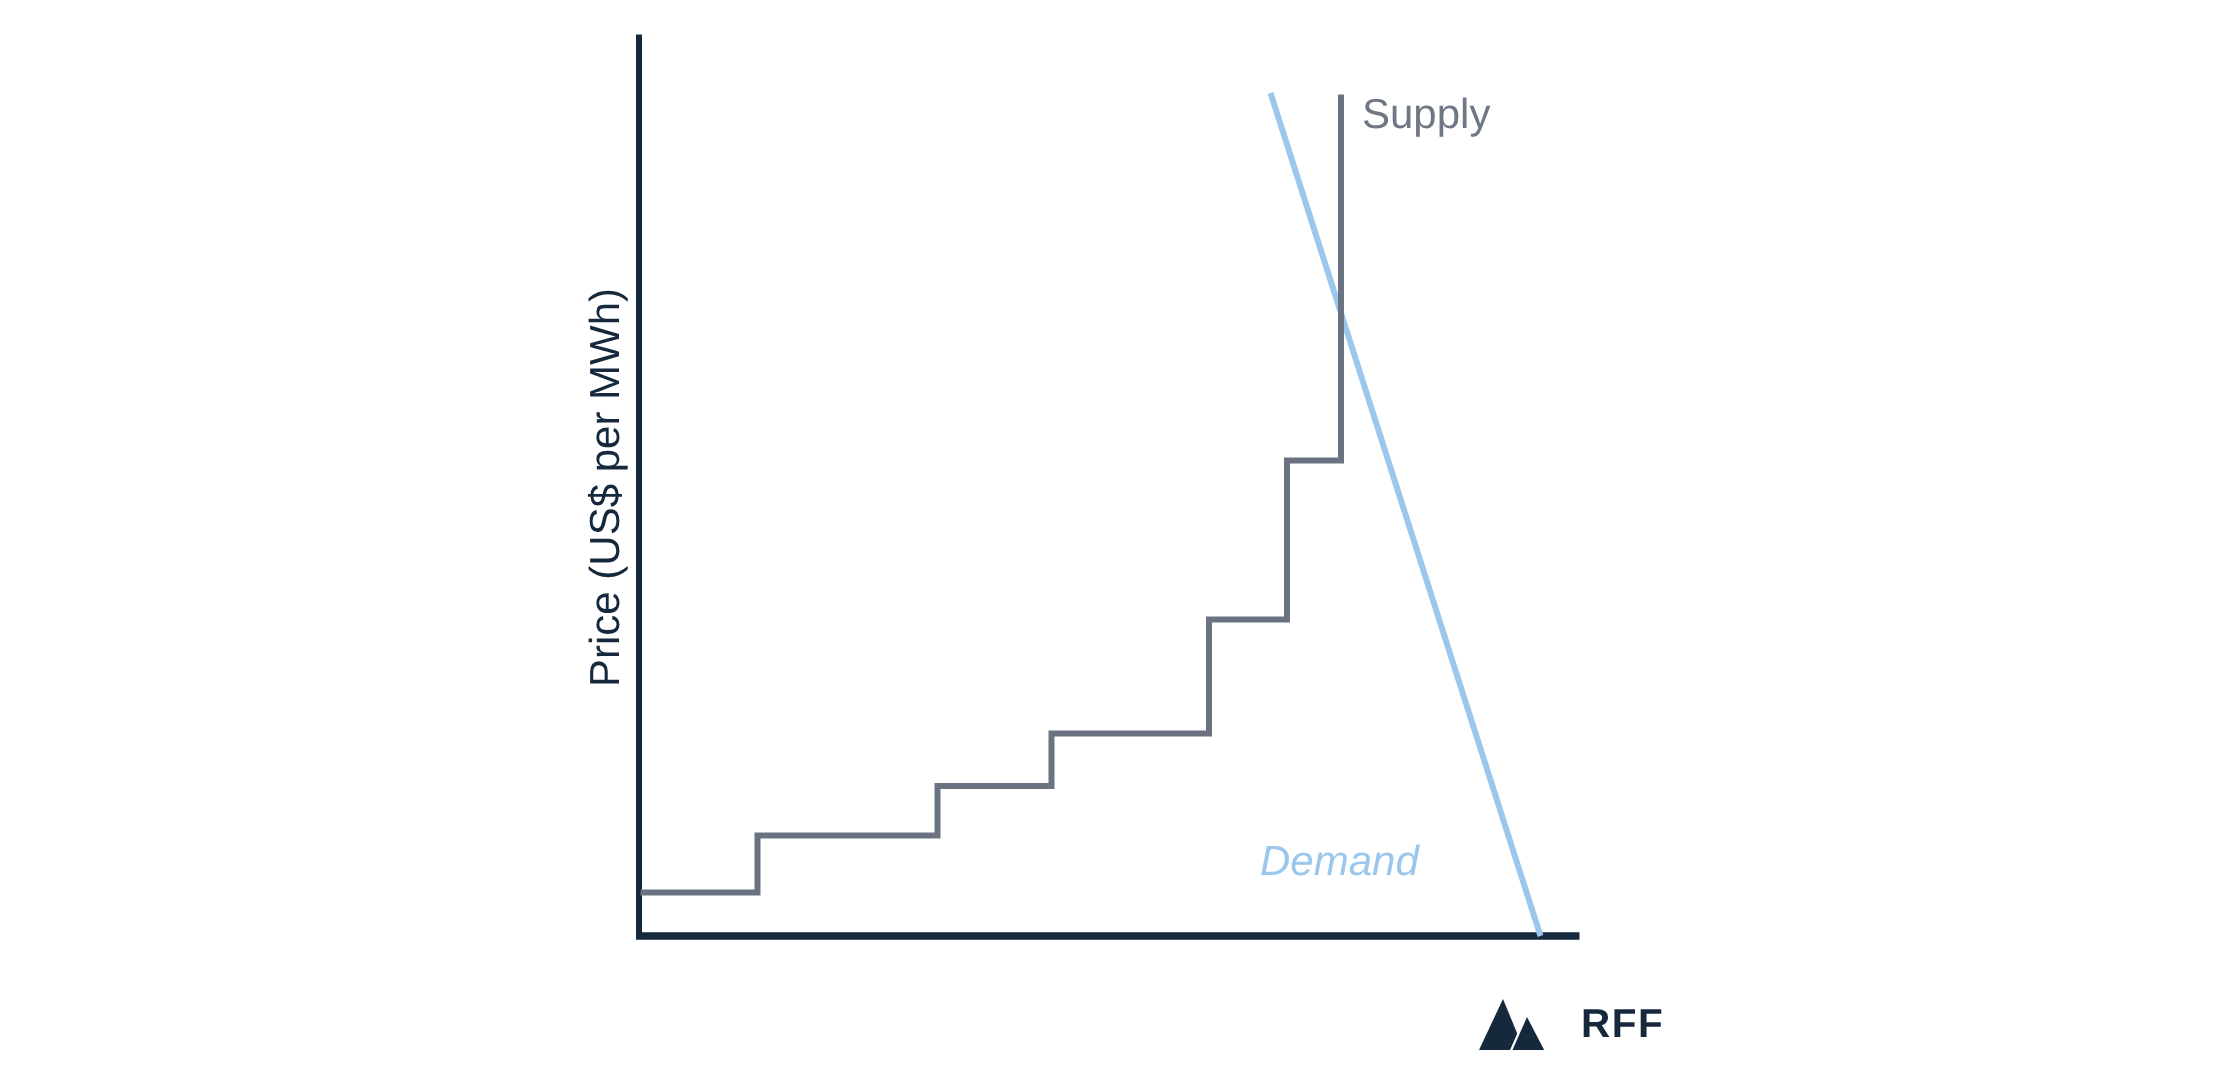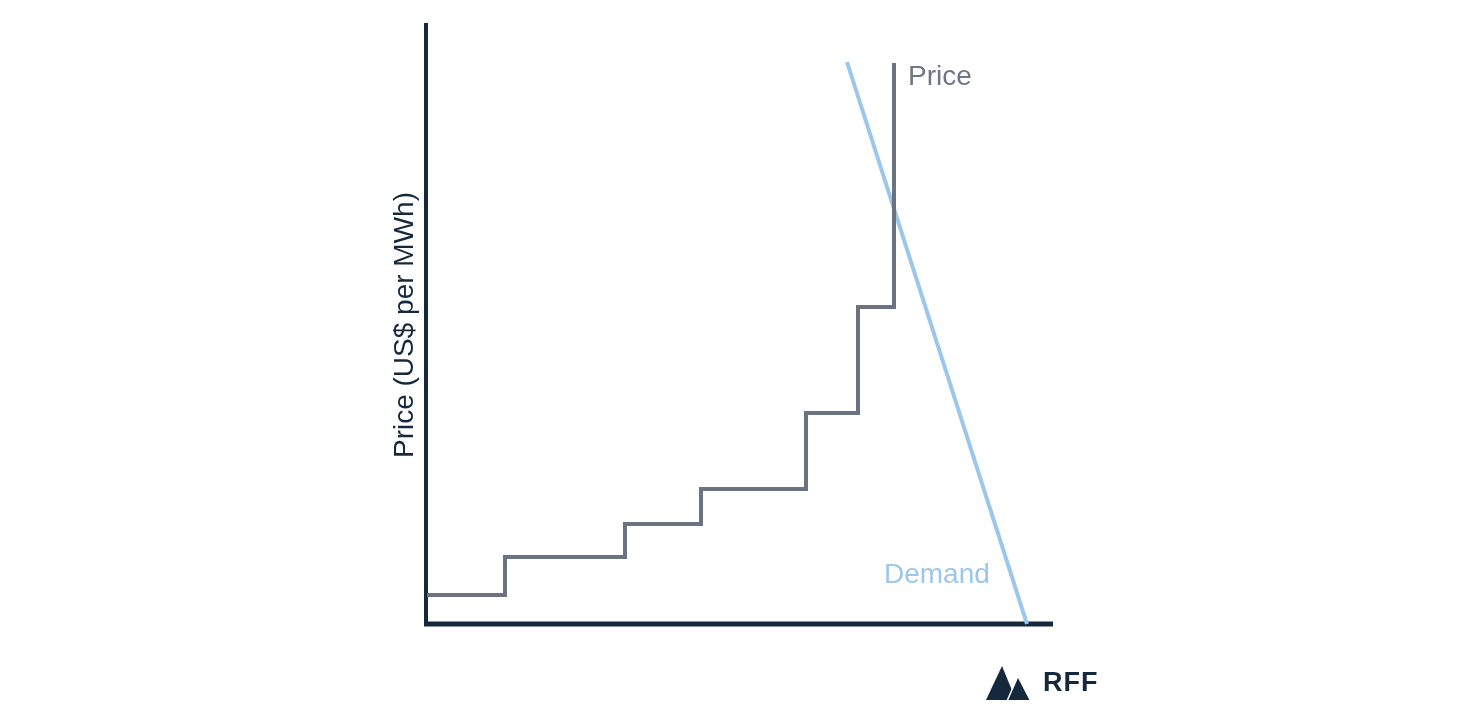--- a/index.html
+++ b/index.html
@@ -33,37 +33,38 @@
     font-size: 28px;
     line-height: 1.1;
     white-space: nowrap;
     color: #15283c;
   }
   .supply-label {
     left: 908px; top: 61px;
     color: #6f7784;
   }
   .demand-label {
-    left: 884px; top: 559px;
+    left: 840px; top: 559px;
     color: #9cc7ec;
+    font-style: italic;
   }
   .x-axis-label {
     left: 760px; top: 634px;
     transform: translateX(-50%);
   }
   .y-axis-label {
     left: 404px; top: 325px;
     transform: translate(-50%, -50%) rotate(-90deg);
   }
   .logo {
     position: absolute;
     left: 985px; top: 665px;
     display: flex;
     align-items: center;
-    gap: 11px;
+    gap: 22px;
   }
   .logo-icon { display: block; overflow: hidden; }
   .logo-icon polygon { fill: #15283c; }
   .logo-icon .small-peak {
     stroke: #ffffff;
     stroke-width: 3px;
     paint-order: stroke;
   }
   .logo-text {
     font-size: 27px;
@@ -77,21 +78,21 @@
 
 <div class="canvas">
 
   <svg class="chart" width="1480" height="710">
     <line class="axis-line y-axis" x1="426" y1="23" x2="426" y2="626"></line>
     <line class="axis-line x-axis" x1="424" y1="624" x2="1053" y2="624"></line>
     <polyline class="series" points="847,62 1027,624" stroke="#9cc7ec"></polyline>
     <polyline class="series" points="427,595 505,595 505,557 625,557 625,524 701,524 701,489 806,489 806,413 858,413 858,307 894,307 894,63" stroke="#6b7282"></polyline>
   </svg>
 
-  <div class="label supply-label">Price</div>
+  <div class="label supply-label">Supply</div>
 
   <div class="label demand-label">Demand</div>
 
 
   <div class="label y-axis-label">Price (US$ per MWh)</div>
 
   <div class="logo">
     <svg class="logo-icon" width="47" height="35" viewBox="0 0 47 35">
       <polygon points="1,35 17,1 31,35"></polygon>
       <polygon class="small-peak" points="22,38 33,13 46,38"></polygon>

